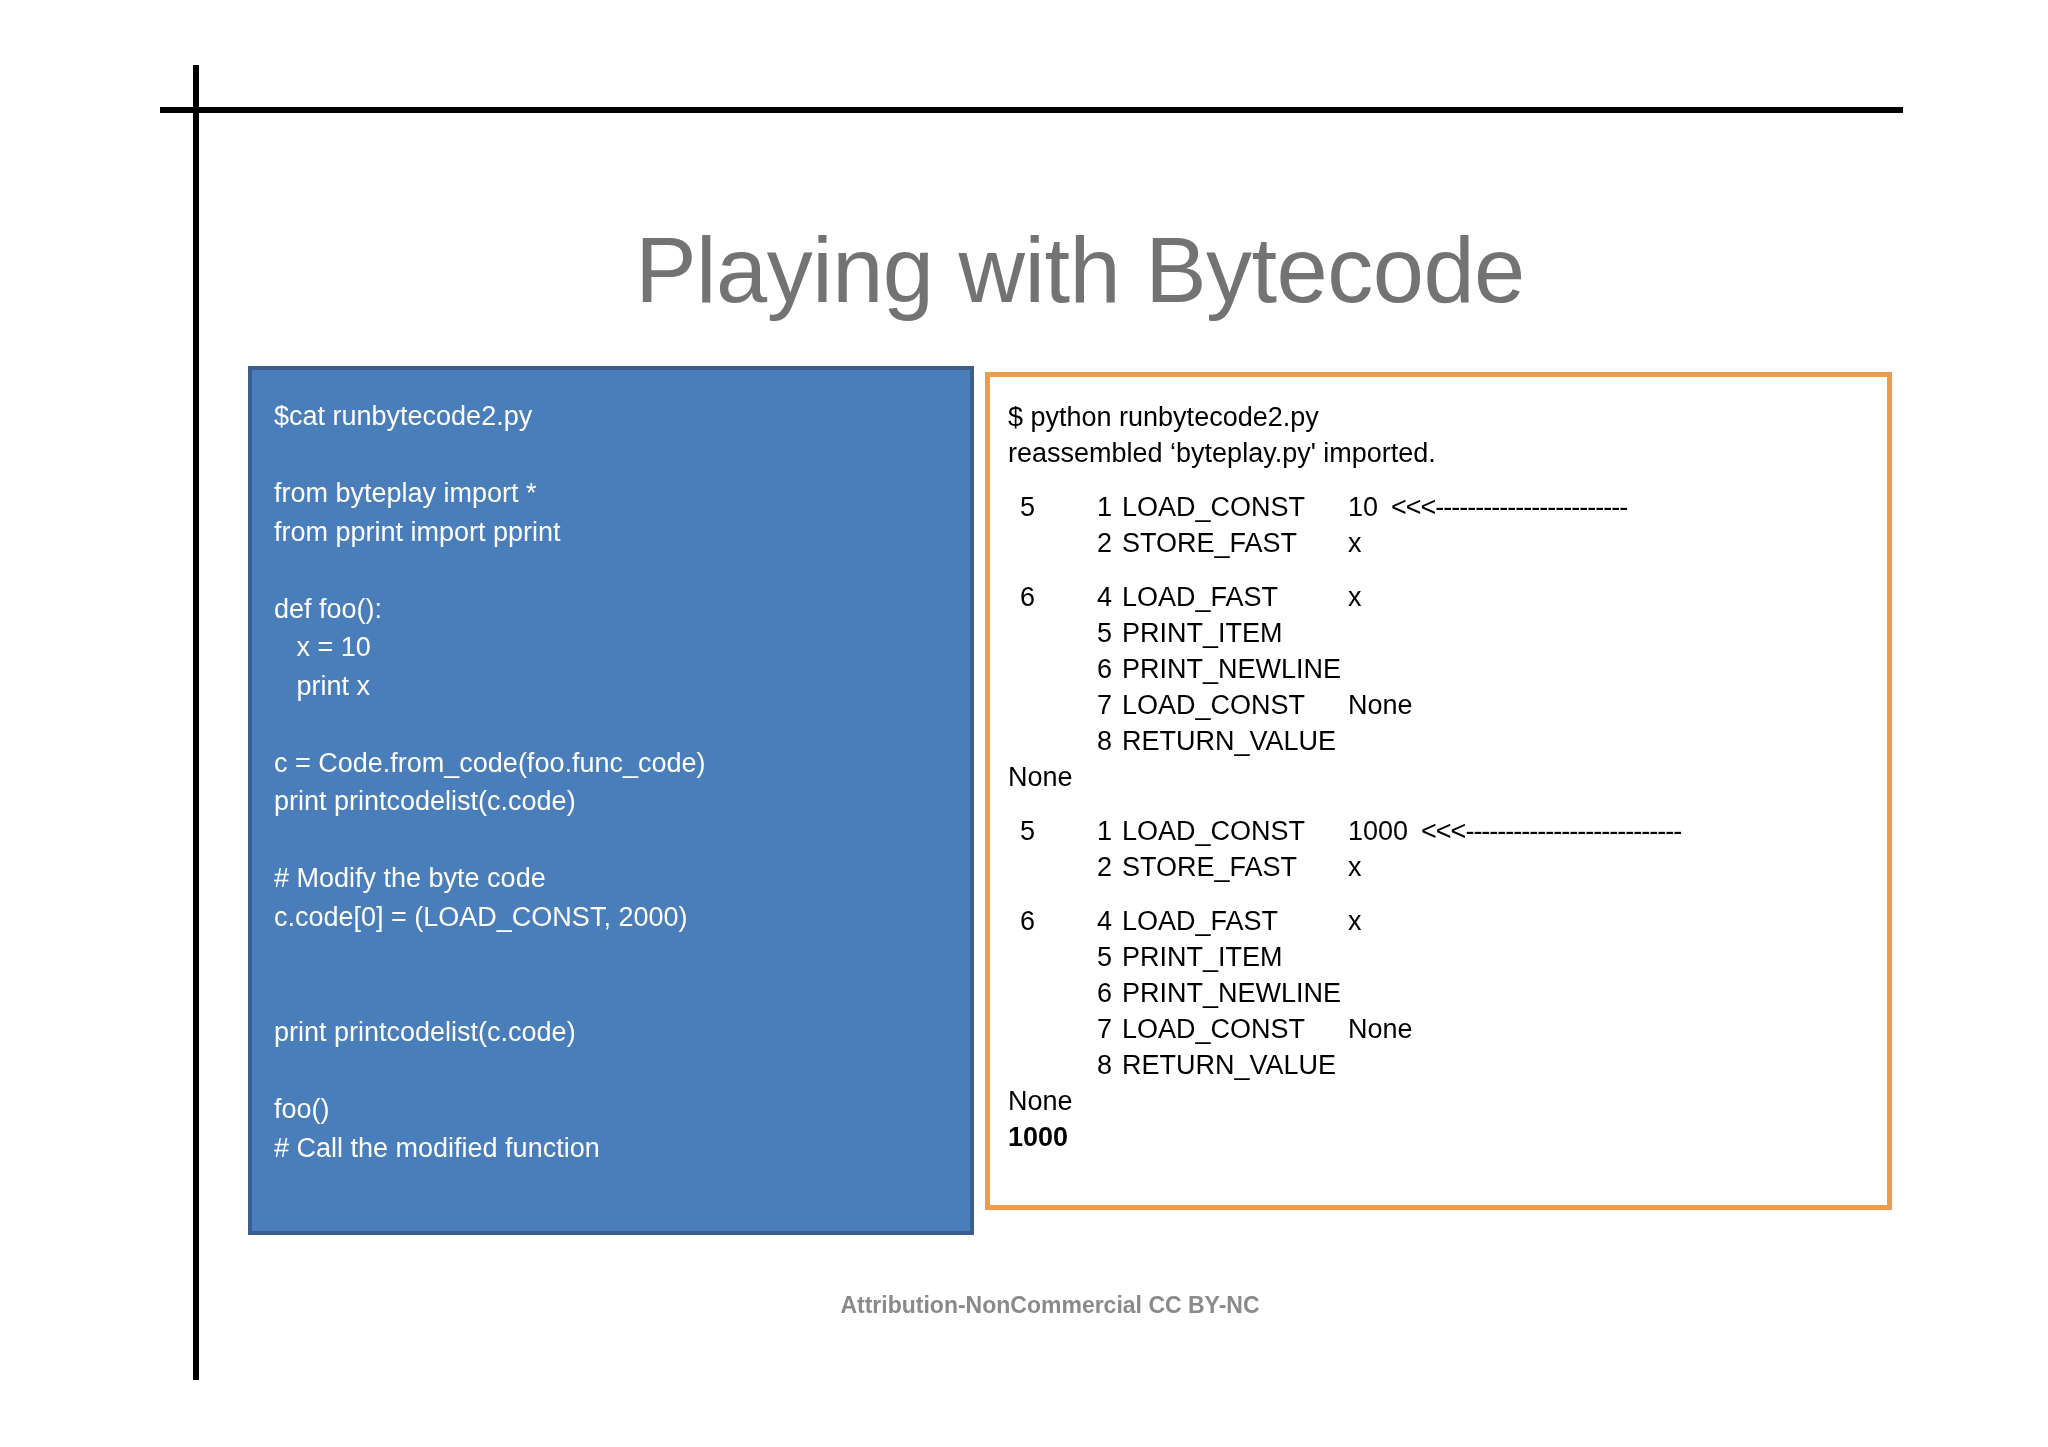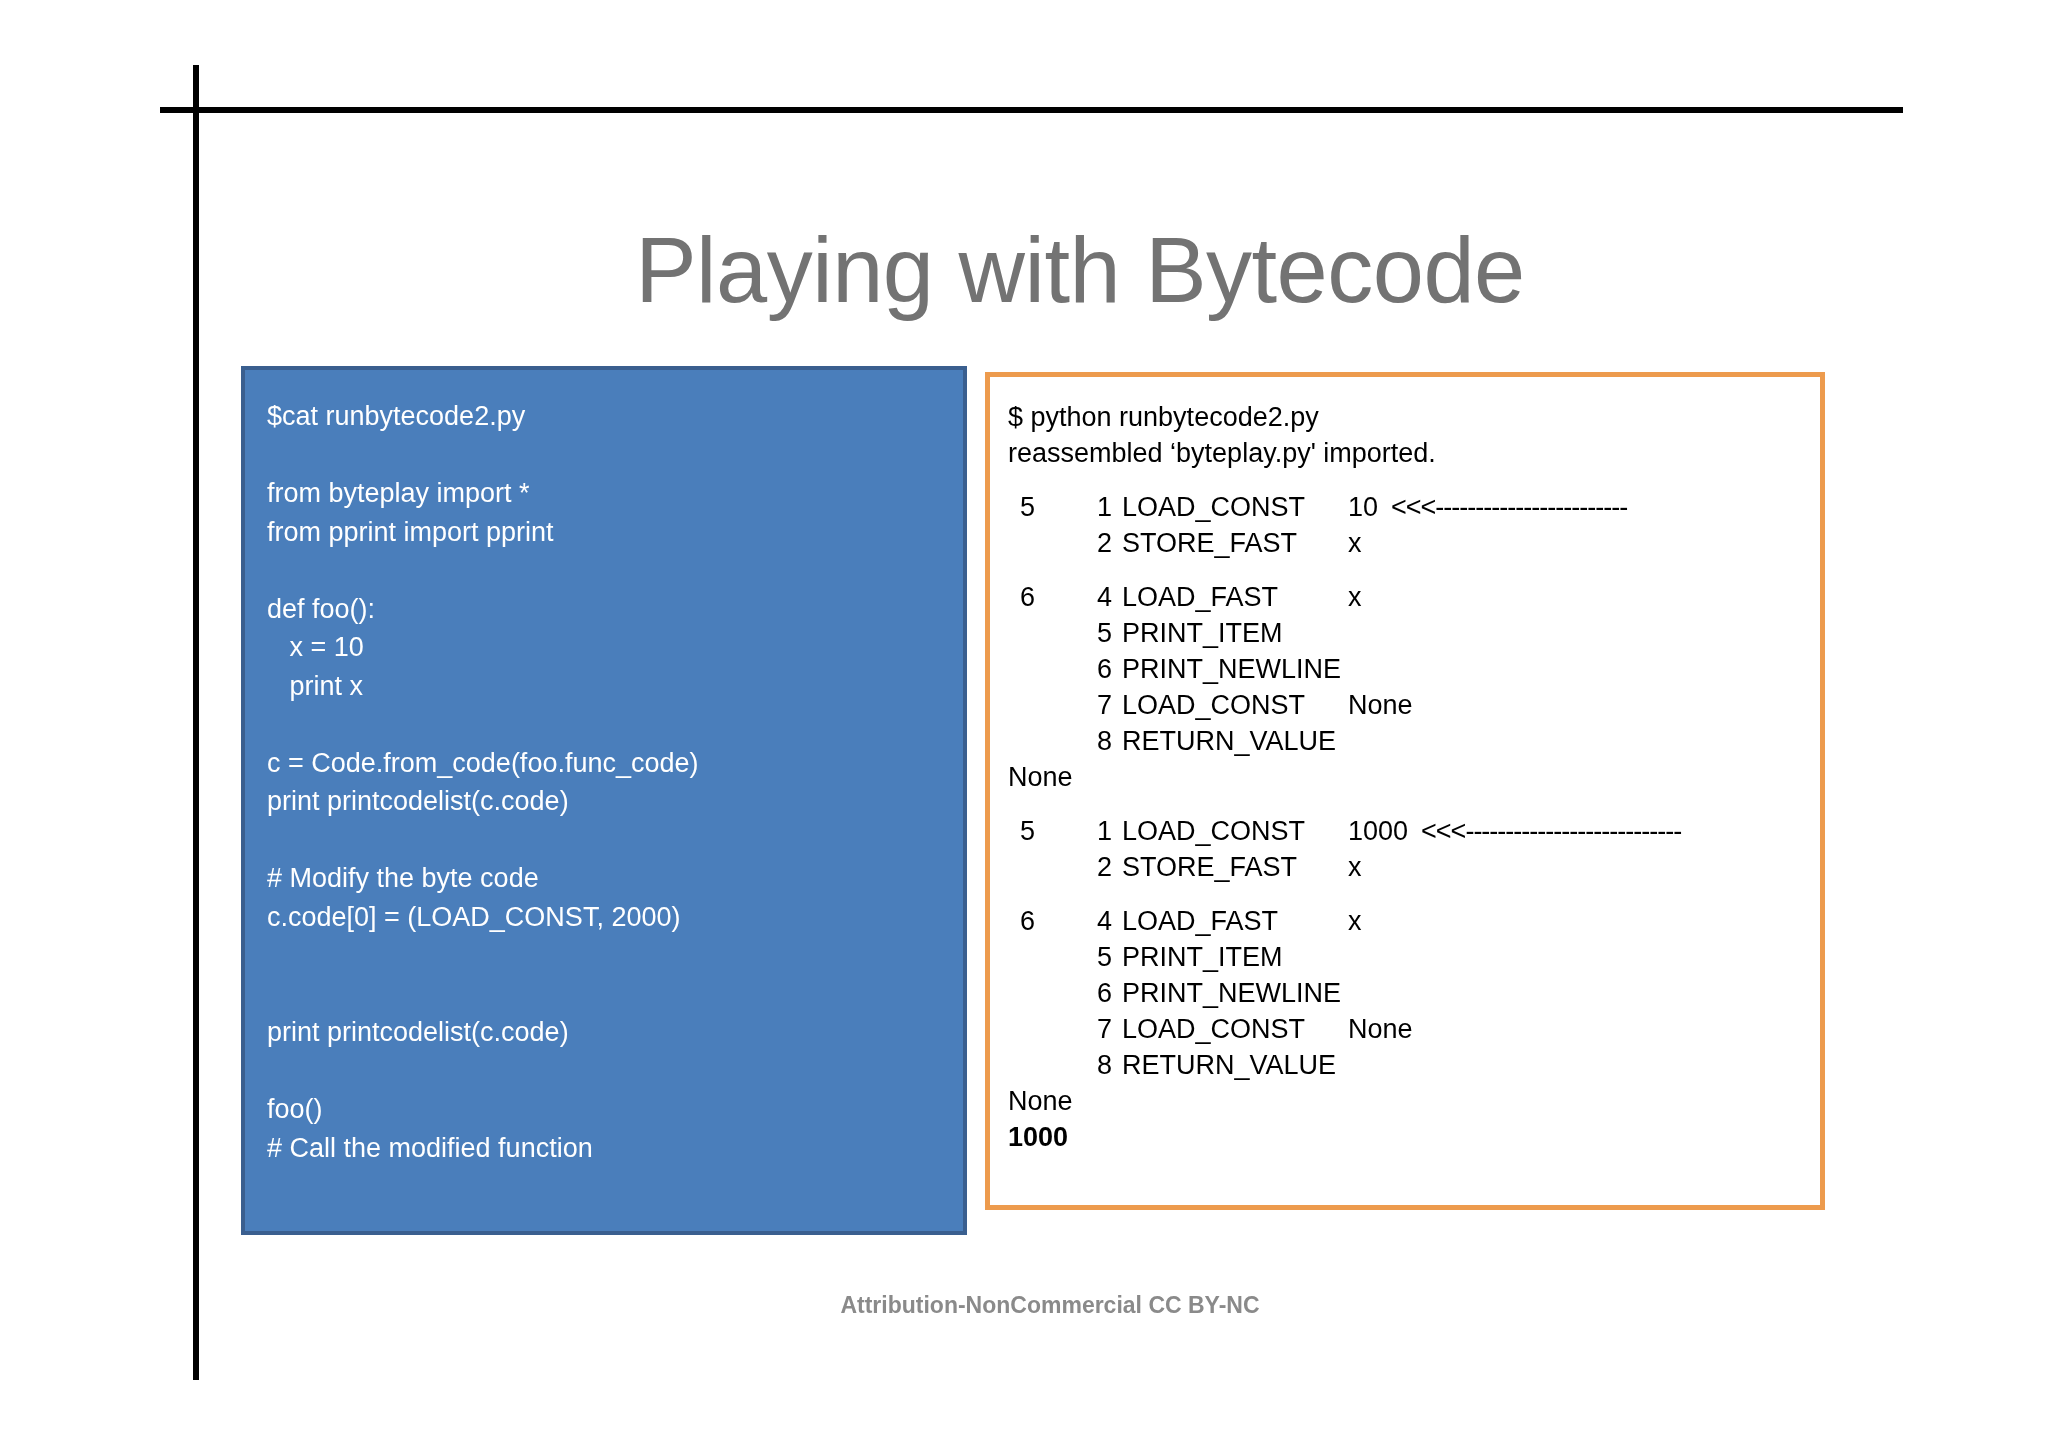--- a/index.html
+++ b/index.html
@@ -45,21 +45,21 @@
     line-height: 1.05;
     color: #737373;
     font-weight: normal;
     letter-spacing: -0.5px;
     white-space: nowrap;
   }
 
   
   .code-panel {
     position: absolute;
-    left: 241px;
+    left: 248px;
     top: 366px;
     width: 726px;
     height: 869px;
     background: #4A7EBB;
     border: 4px solid #3A5F8F;
     box-sizing: border-box;
     color: #ffffff;
     font-size: 27px;
     line-height: 38.5px;
     padding: 27px 0 11px 22px;
@@ -67,21 +67,21 @@
   .code-panel .line {
     white-space: pre;
     min-height: 38.5px;
   }
 
   
   .output-panel {
     position: absolute;
     left: 985px;
     top: 372px;
-    width: 840px;
+    width: 907px;
     height: 838px;
     background: #ffffff;
     border: 5px solid #ED9B4D;
     box-sizing: border-box;
     color: #000000;
     font-size: 27px;
     line-height: 36px;
     padding: 22px 0 0 18px;
   }
   .output-panel .line {

